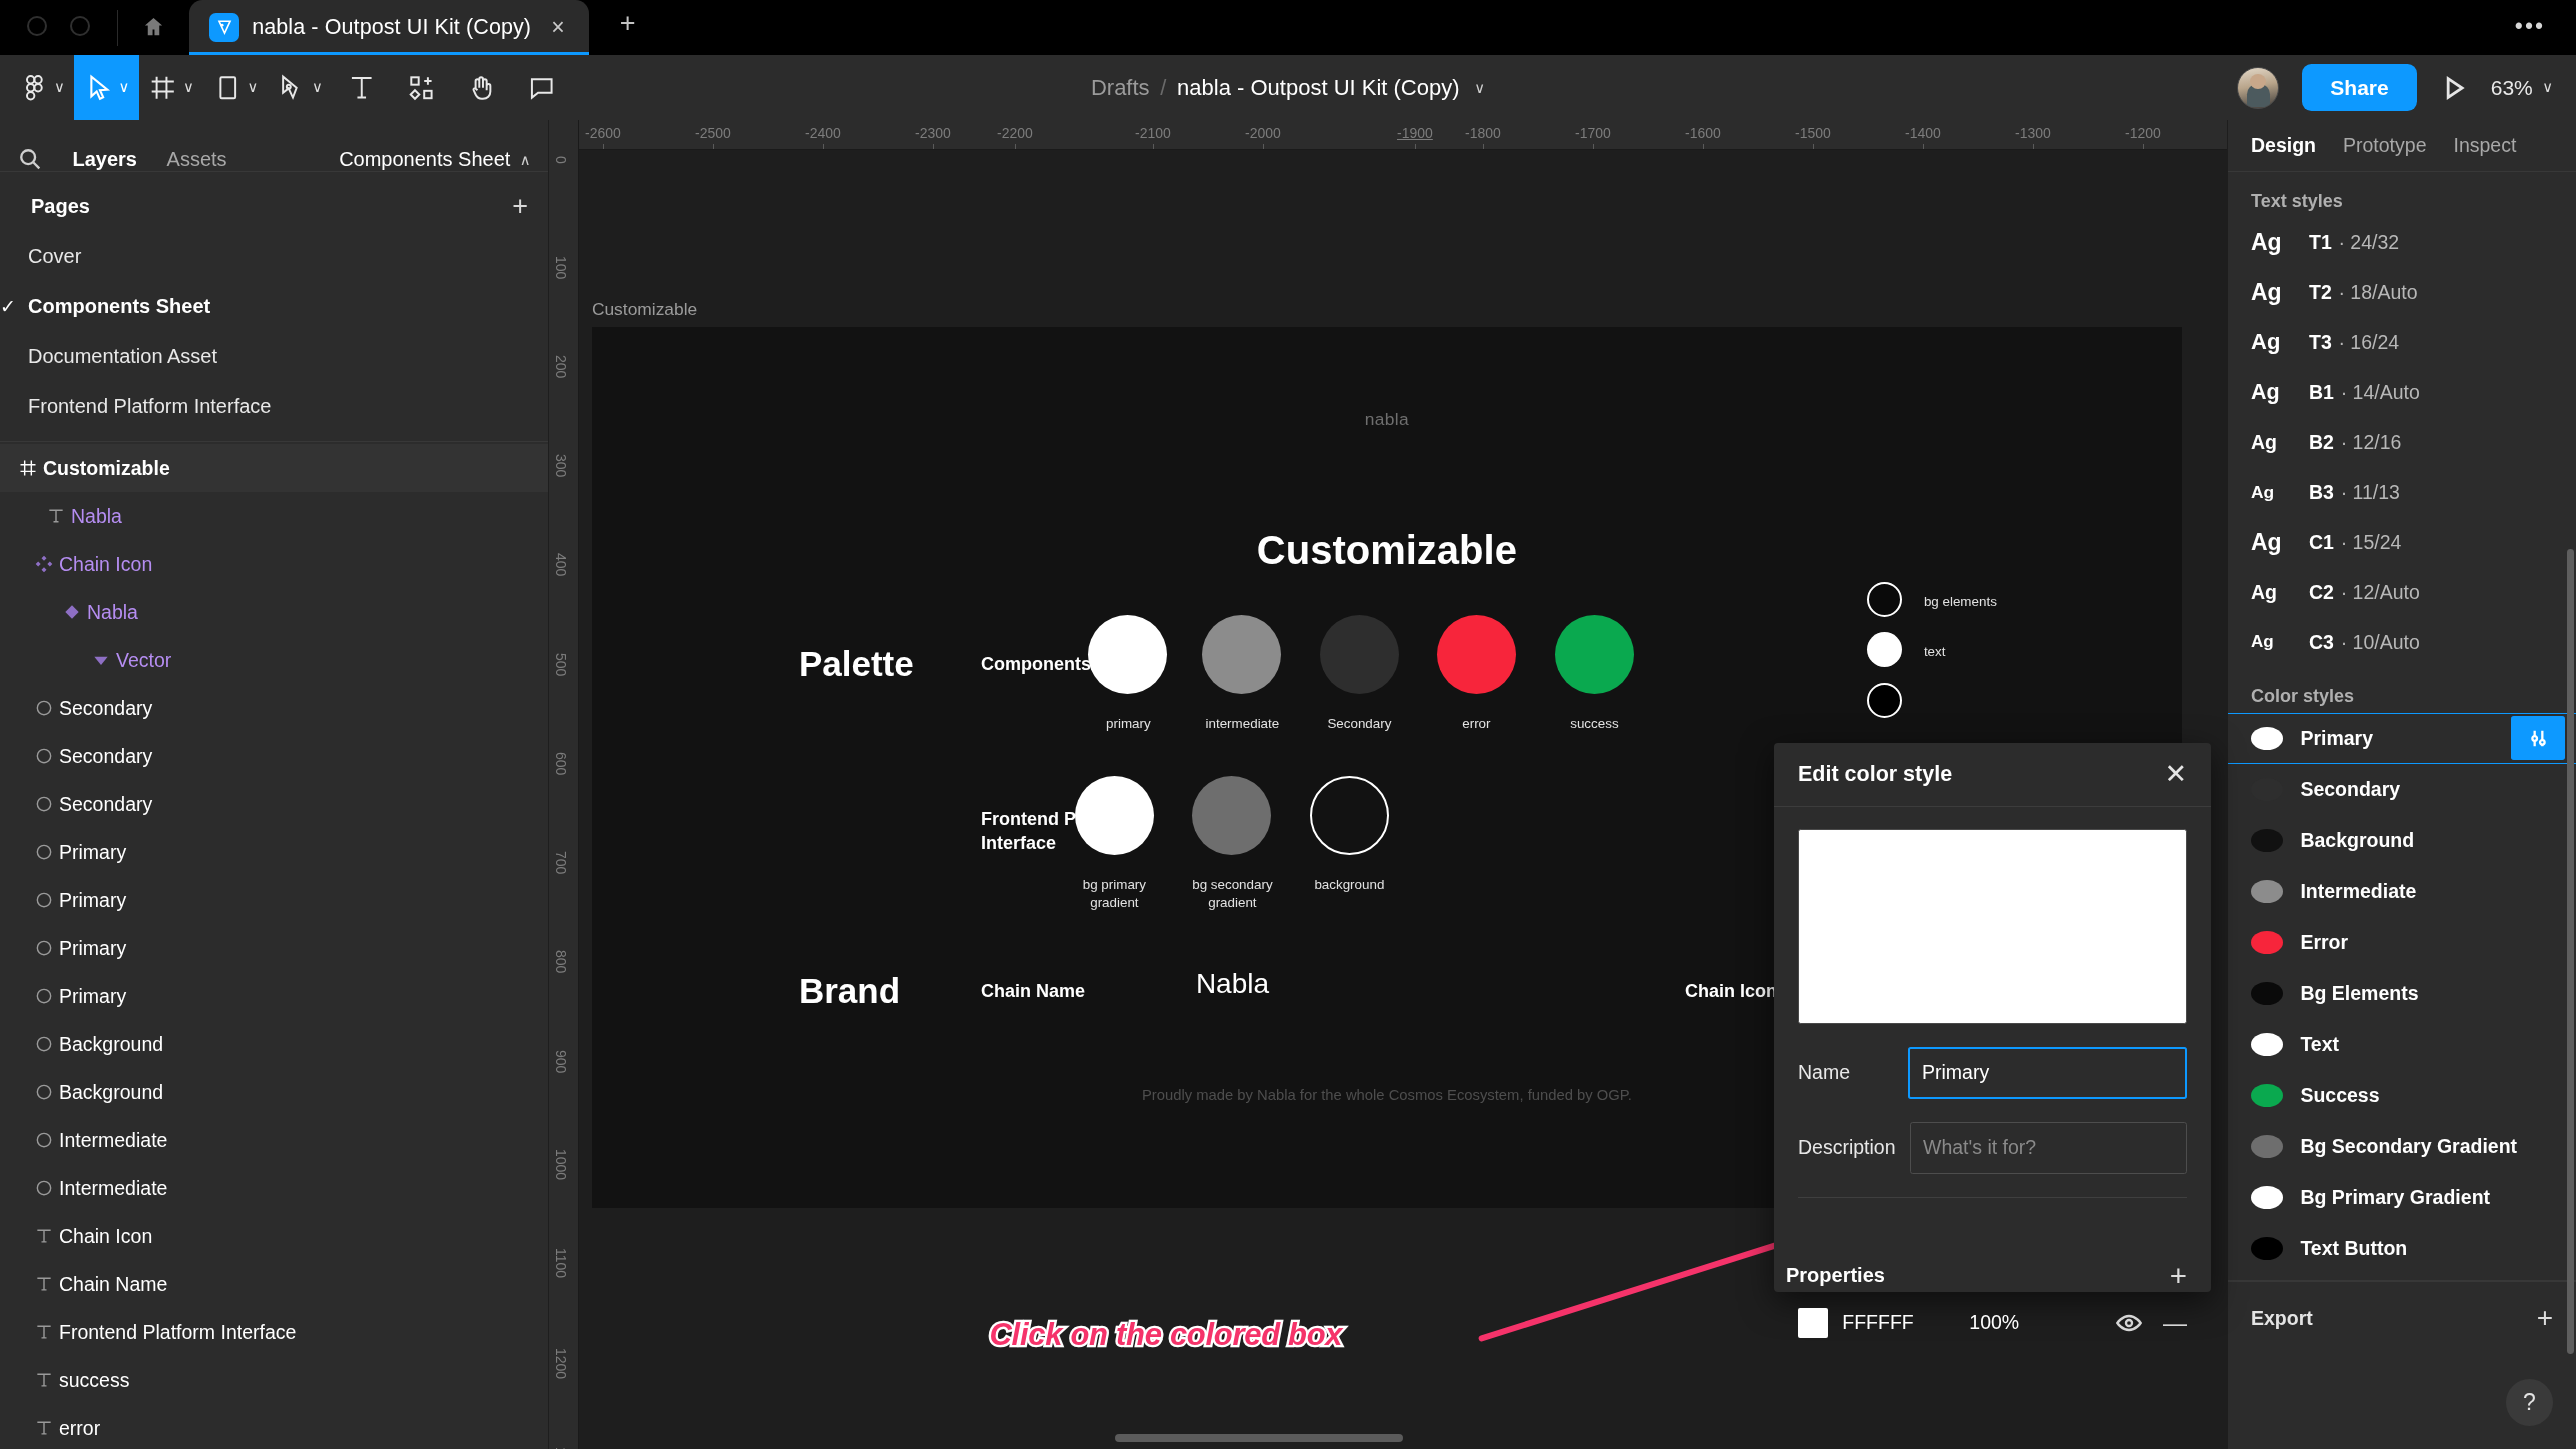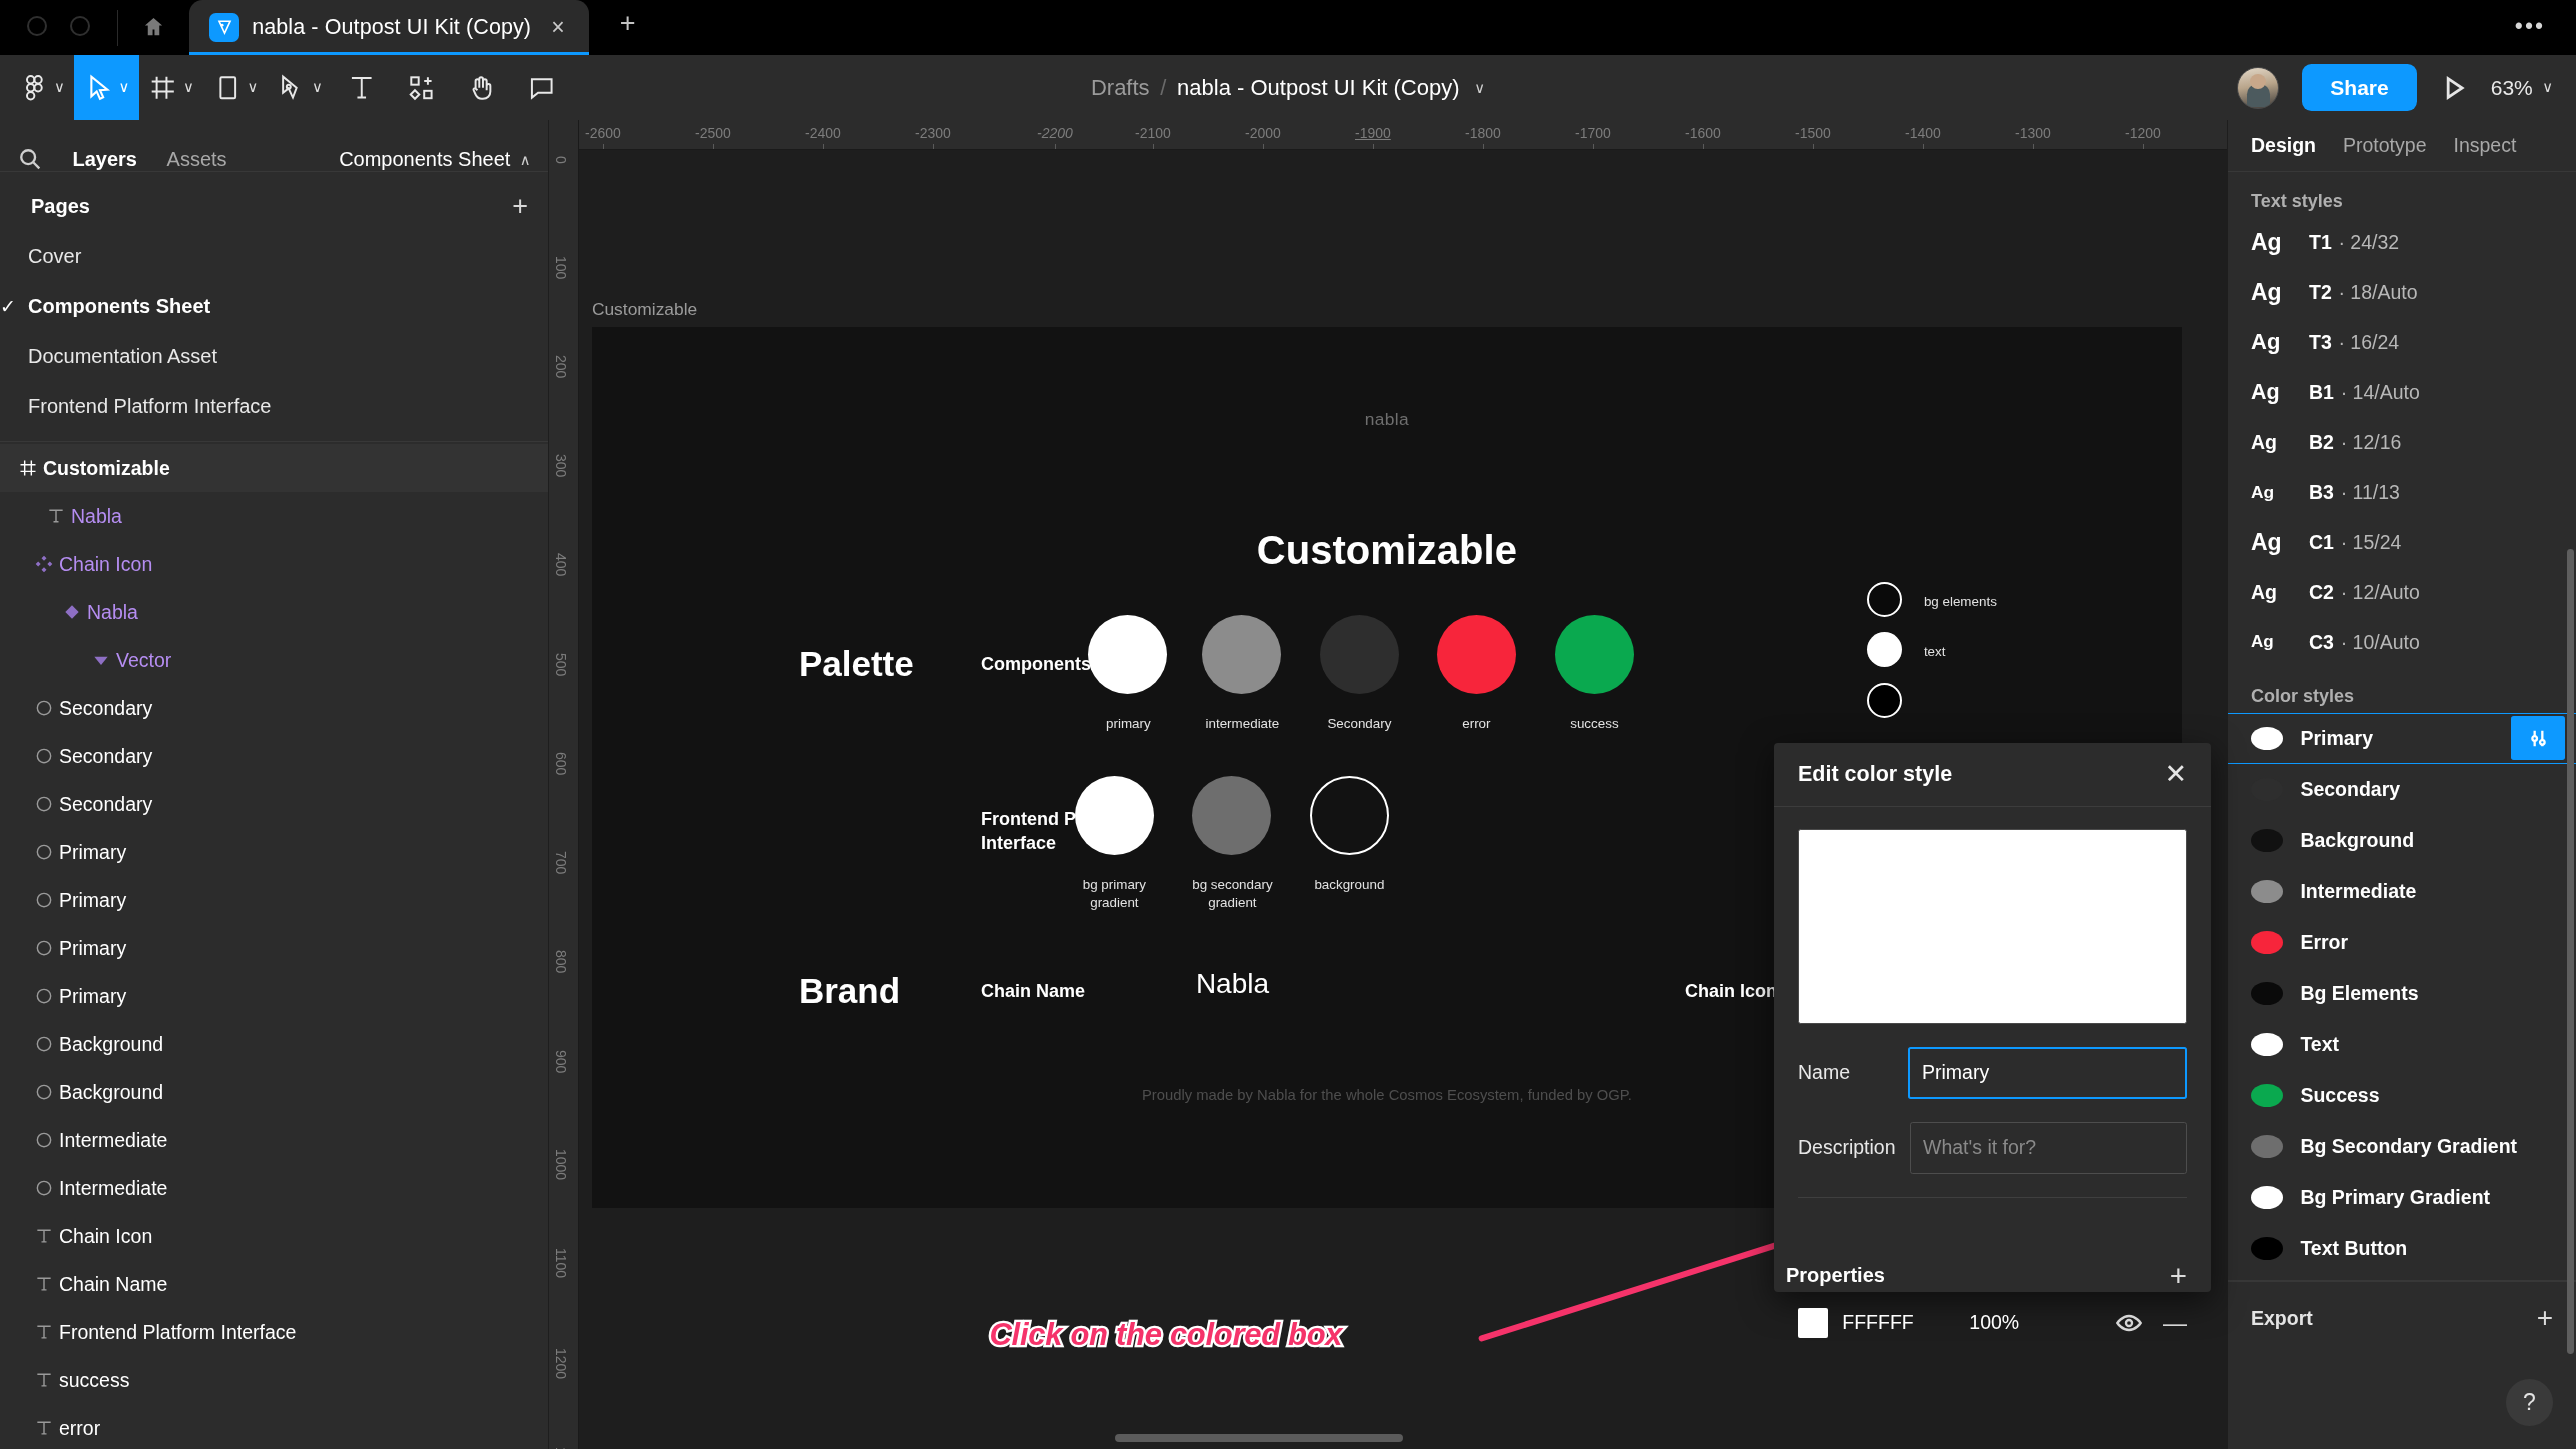--- a/index.html
+++ b/index.html
@@ -639,24 +639,24 @@
         <span class="rtick-v" style="top: 1029px;">1000</span>
         <span class="rtick-v" style="top: 1128px;">1100</span>
         <span class="rtick-v" style="top: 1228px;">1200</span>
         <span class="rtick-v" style="top: 1327px;">1300</span>
       </div>
     <div class="ruler-h" id="ruler-h">
         <span class="rtick-h" style="left: 36px;">-2600</span>
         <span class="rtick-h" style="left: 146px;">-2500</span>
         <span class="rtick-h" style="left: 256px;">-2400</span>
         <span class="rtick-h" style="left: 366px;">-2300</span>
-        <span class="rtick-h" style="left: 488px; font-style: italic;">-2200</span>
+        <span class="rtick-h" style="left: 448px;">-2200</span>
         <span class="rtick-h" style="left: 586px;">-2100</span>
         <span class="rtick-h" style="left: 696px;">-2000</span>
-        <span class="rtick-h" style="left: 806px; text-decoration: underline;">-1900</span>
+        <span class="rtick-h" style="left: 848px; text-decoration: underline;">-1900</span>
         <span class="rtick-h" style="left: 916px;">-1800</span>
         <span class="rtick-h" style="left: 1026px;">-1700</span>
         <span class="rtick-h" style="left: 1136px;">-1600</span>
         <span class="rtick-h" style="left: 1246px;">-1500</span>
         <span class="rtick-h" style="left: 1356px;">-1400</span>
         <span class="rtick-h" style="left: 1466px;">-1300</span>
         <span class="rtick-h" style="left: 1576px;">-1200</span>
       </div>
 
     <div class="canvas-inner">

